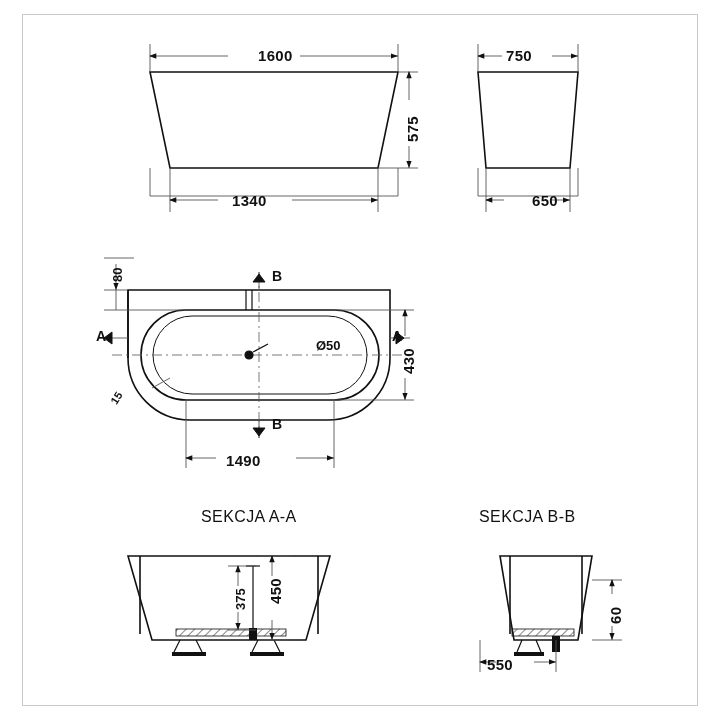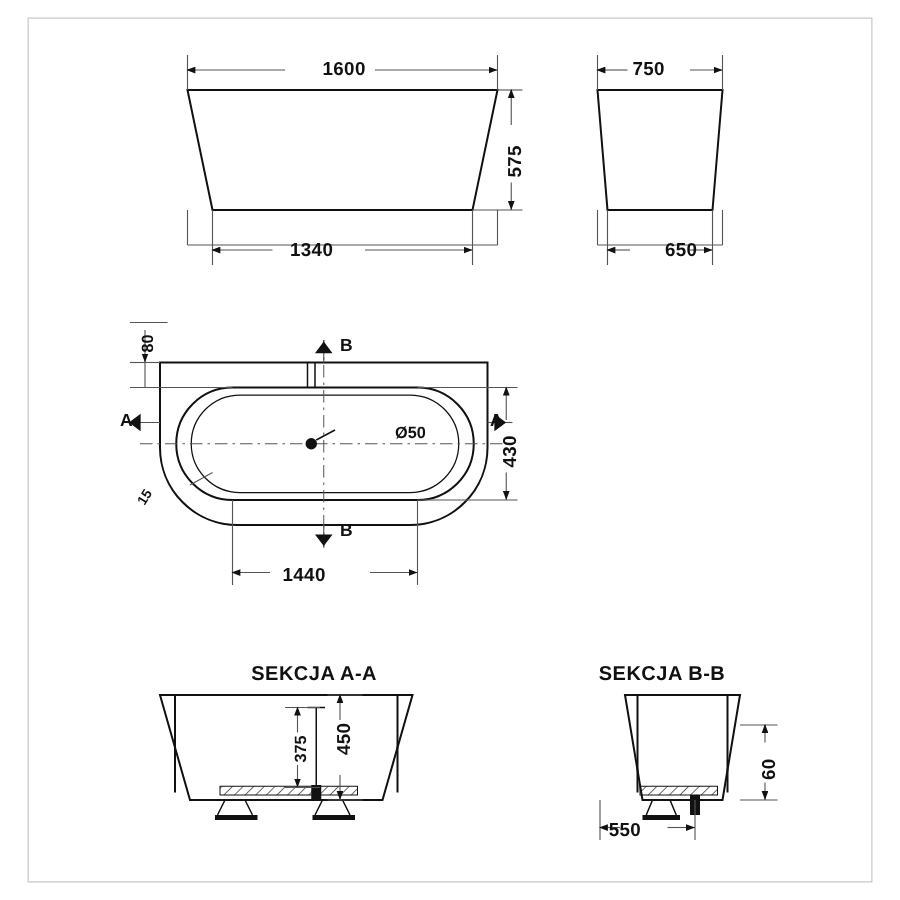--- a/index.html
+++ b/index.html
@@ -47,23 +47,22 @@
   .dim-sm {
     font-size: 13px;
     font-weight: bold;
   }
   .dim-xs {
     font-size: 11px;
     font-weight: bold;
   }
   .sect-title {
     font-size: 16px;
-    font-weight: bold;
+    font-weight: normal;
     letter-spacing: 0.4px;
-    margin-top: 23px;
   }
   .marker {
     font-size: 14px;
     font-weight: bold;
   }
   .vert {
     transform: rotate(-90deg);
     transform-origin: left top;
   }
   .rot15 {
@@ -238,21 +237,21 @@
 
   <div class="lbl dim" style="left:232px; top:47px;margin-left:26px;">1600</div>
   <div class="lbl dim" style="left:232px; top:192px;">1340</div>
   <div class="lbl dim vert" style="left:404px; top:142px;">575</div>
 
   <div class="lbl dim" style="left:506px; top:47px;">750</div>
   <div class="lbl dim" style="left:532px; top:192px;">650</div>
 
   <div class="lbl dim-sm vert" style="left:110px; top:282px;">80</div>
   <div class="lbl dim vert" style="left:400px; top:374px;">430</div>
-  <div class="lbl dim" style="left:226px; top:452px;">1440</div>
+  <div class="lbl dim" style="left:226px; top:452px;">1490</div>
   <div class="lbl dim-sm" style="left:268px; top:338px;margin-left:48px;">Ø50</div>
   <div class="lbl dim-xs rot15" style="left:108px; top:400px;">15</div>
   <div class="lbl marker" style="left:96px; top:328px;">A</div>
   <div class="lbl marker" style="left:392px; top:328px;">A</div>
   <div class="lbl marker" style="left:272px; top:268px;">B</div>
   <div class="lbl marker" style="left:272px; top:416px;">B</div>
 
   <div class="lbl sect-title" style="left:201px; top:508px;">SEKCJA A-A</div>
   <div class="lbl sect-title" style="left:479px; top:508px;text-align:right;">SEKCJA B-B</div>
 

